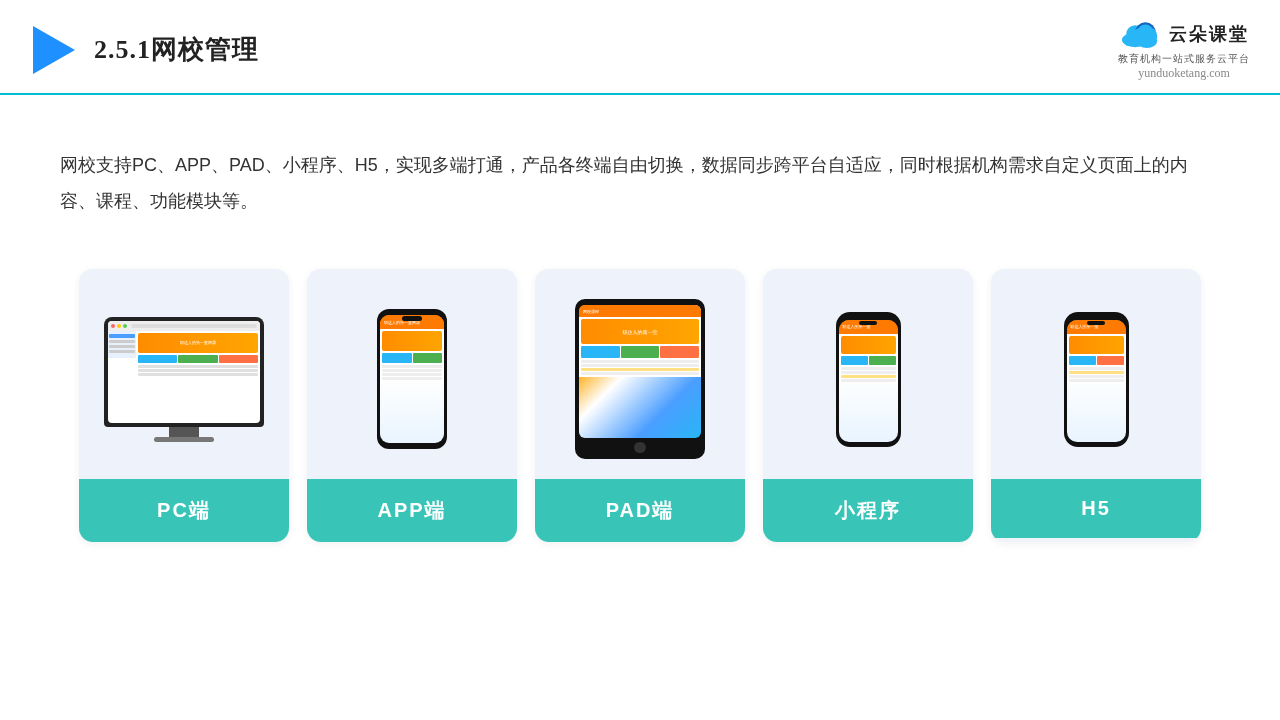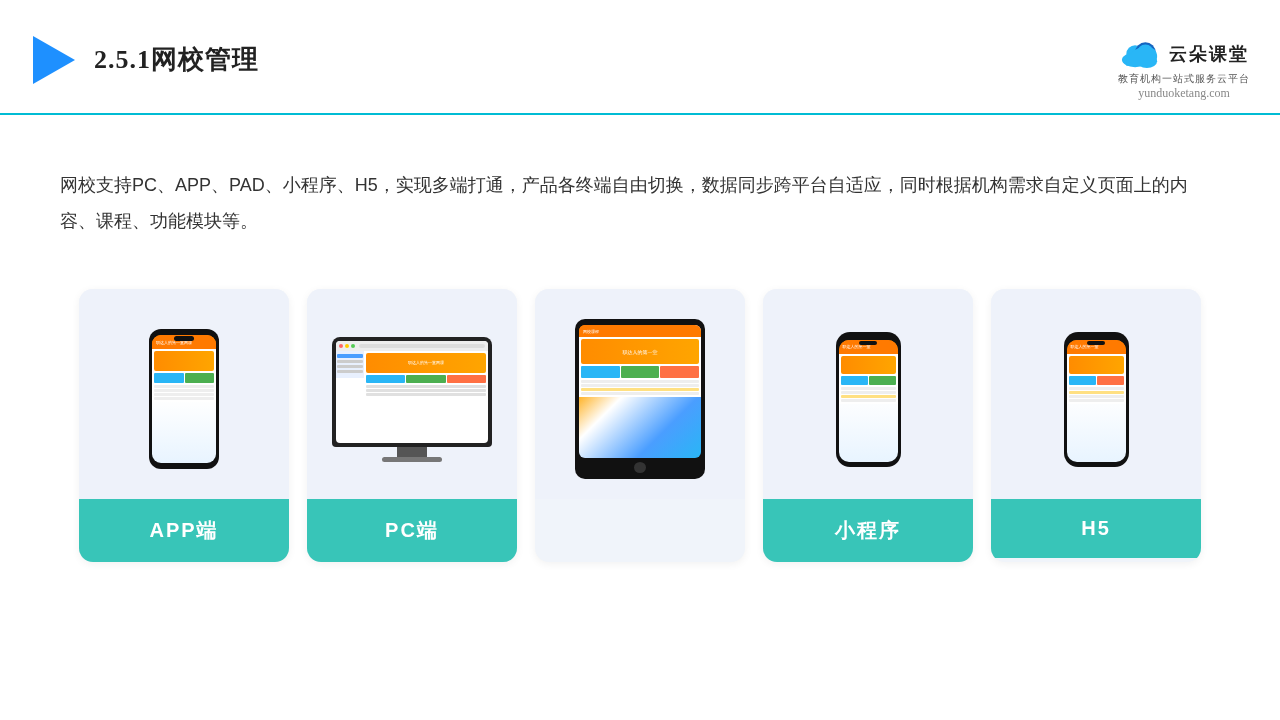--- a/index.html
+++ b/index.html
@@ -43,21 +43,20 @@
     .page-title {
       font-size: 26px;
       font-weight: bold;
       color: #222;
       letter-spacing: 1px;
     }
     .logo-area {
       display: flex;
       flex-direction: column;
       align-items: center;
-      margin-top: 20px;
     }
     .logo-cloud {
       display: flex;
       align-items: center;
       gap: 6px;
     }
     .cloud-svg {
       width: 44px;
       height: 32px;
     }
@@ -260,45 +259,20 @@
     <div class="logo-sub">教育机构一站式服务云平台</div>
     <div class="logo-url">yunduoketang.com</div>
   </div>
 </div>
 
 <div class="description">
   <span>网校支持PC、APP、PAD、小程序、H5，实现多端打通，产品各终端自由切换，数据同步跨平台自适应，同时根据机构需求自定义页面上的内容、课程、功能模块等。</span>
 </div>
 
 <div class="cards-container">
-
-  <div class="card">
-    <div class="card-image-area">
-      <div class="phone-mockup">
-        <div class="phone-notch"></div>
-        <div class="phone-screen">
-          <div style="height:14px;background:#ff7a00;display:flex;align-items:center;padding:0 4px;">
-            <div style="font-size:4px;color:#fff;">职达人的第一堂网课</div>
-          </div>
-          <div style="background:#fff;padding:2px;">
-            <div style="height:20px;background:linear-gradient(to right,#ff8c00,#ffa500);border-radius:2px;margin-bottom:2px;"></div>
-            <div style="display:grid;grid-template-columns:1fr 1fr;gap:1px;margin-bottom:2px;">
-              <div style="height:10px;background:#29b6f6;border-radius:1px;"></div>
-              <div style="height:10px;background:#4caf50;border-radius:1px;"></div>
-            </div>
-            <div style="height:3px;background:#eee;border-radius:1px;margin-bottom:1px;"></div>
-            <div style="height:3px;background:#eee;border-radius:1px;margin-bottom:1px;"></div>
-            <div style="height:3px;background:#eee;border-radius:1px;margin-bottom:1px;"></div>
-            <div style="height:3px;background:#eee;border-radius:1px;"></div>
-          </div>
-        </div>
-      </div>
-    </div>
-    <div class="card-label">APP端</div>
-  </div>
 
   <div class="card">
     <div class="card-image-area">
 
       <div style="display:flex;flex-direction:column;align-items:center;">
         <div class="monitor-body">
           <div style="width:100%;height:100%;border-radius:4px;overflow:hidden;background:#fff;">
             <div style="height:10px;background:#eee;display:flex;align-items:center;gap:2px;padding:0 3px;">
               <div style="width:4px;height:4px;border-radius:50%;background:#f66;"></div>
               <div style="width:4px;height:4px;border-radius:50%;background:#fc0;"></div>
@@ -330,20 +304,45 @@
         </div>
         <div class="monitor-stand"></div>
         <div class="monitor-base"></div>
       </div>
     </div>
     <div class="card-label">PC端</div>
   </div>
 
   <div class="card">
     <div class="card-image-area">
+      <div class="phone-mockup">
+        <div class="phone-notch"></div>
+        <div class="phone-screen">
+          <div style="height:14px;background:#ff7a00;display:flex;align-items:center;padding:0 4px;">
+            <div style="font-size:4px;color:#fff;">职达人的第一堂网课</div>
+          </div>
+          <div style="background:#fff;padding:2px;">
+            <div style="height:20px;background:linear-gradient(to right,#ff8c00,#ffa500);border-radius:2px;margin-bottom:2px;"></div>
+            <div style="display:grid;grid-template-columns:1fr 1fr;gap:1px;margin-bottom:2px;">
+              <div style="height:10px;background:#29b6f6;border-radius:1px;"></div>
+              <div style="height:10px;background:#4caf50;border-radius:1px;"></div>
+            </div>
+            <div style="height:3px;background:#eee;border-radius:1px;margin-bottom:1px;"></div>
+            <div style="height:3px;background:#eee;border-radius:1px;margin-bottom:1px;"></div>
+            <div style="height:3px;background:#eee;border-radius:1px;margin-bottom:1px;"></div>
+            <div style="height:3px;background:#eee;border-radius:1px;"></div>
+          </div>
+        </div>
+      </div>
+    </div>
+    <div class="card-label">APP端</div>
+  </div>
+
+  <div class="card">
+    <div class="card-image-area">
       <div class="tablet-mockup">
         <div class="tablet-screen">
           <div style="height:12px;background:#ff7a00;display:flex;align-items:center;padding:0 4px;">
             <div style="font-size:4px;color:#fff;">网校课程</div>
           </div>
           <div style="background:#fff;padding:2px;height:calc(100%-12px);">
             <div style="height:25px;background:linear-gradient(to right,#ff8c00,#ffa500);border-radius:2px;margin-bottom:2px;display:flex;align-items:center;justify-content:center;">
               <div style="font-size:5px;color:#fff;">职达人的第一堂</div>
             </div>
             <div style="display:grid;grid-template-columns:1fr 1fr 1fr;gap:1px;margin-bottom:2px;">
@@ -353,20 +352,21 @@
             </div>
             <div style="height:3px;background:#eee;border-radius:1px;margin-bottom:1px;"></div>
             <div style="height:3px;background:#eee;border-radius:1px;margin-bottom:1px;"></div>
             <div style="height:3px;background:#ffe082;border-radius:1px;margin-bottom:1px;"></div>
             <div style="height:3px;background:#eee;border-radius:1px;"></div>
           </div>
         </div>
         <div class="tablet-home-btn"></div>
       </div>
     </div>
+    <div class="card-label">PAD端</div>
   </div>
 
   <div class="card">
     <div class="card-image-area">
       <div class="mini-phone">
         <div class="mini-phone-notch"></div>
         <div class="mini-phone-screen">
           <div style="height:14px;background:#ff7a00;display:flex;align-items:center;padding:0 4px;">
             <div style="font-size:4px;color:#fff;">职达人的第一堂</div>
           </div>

